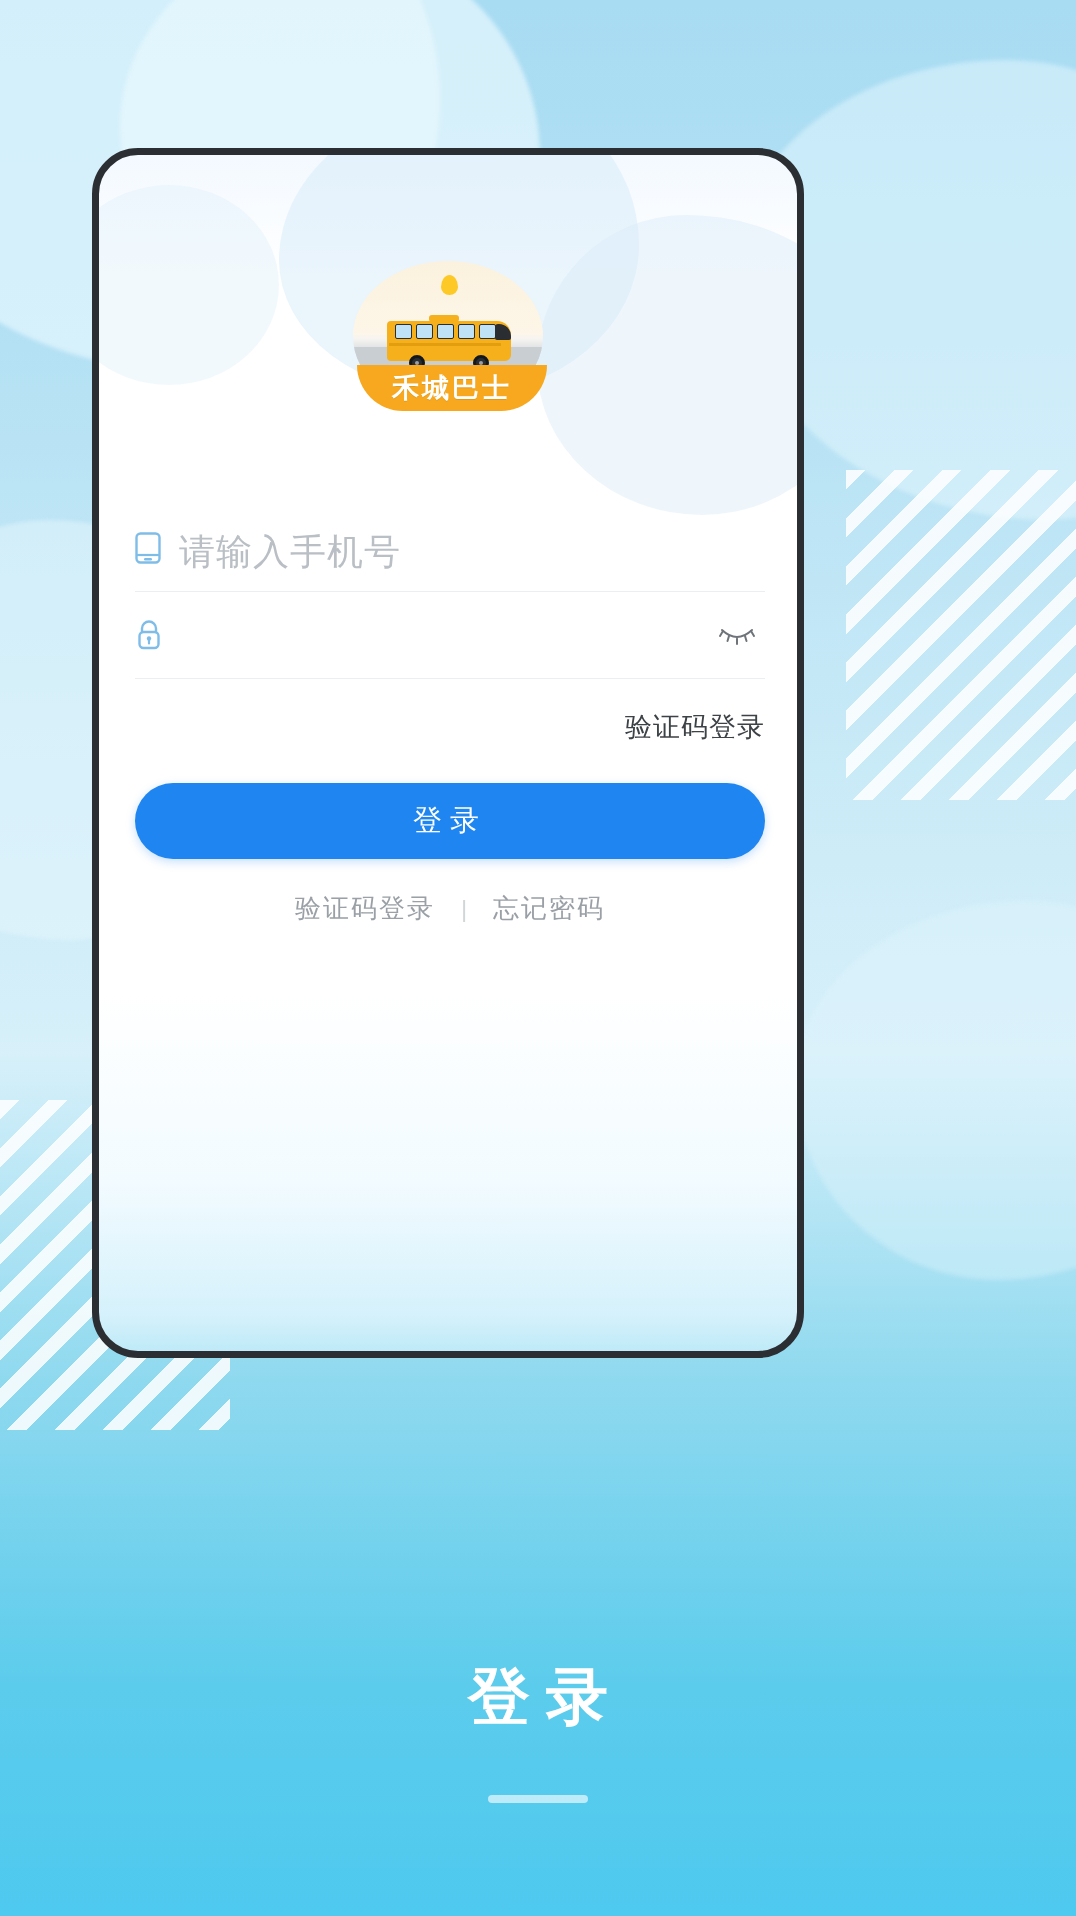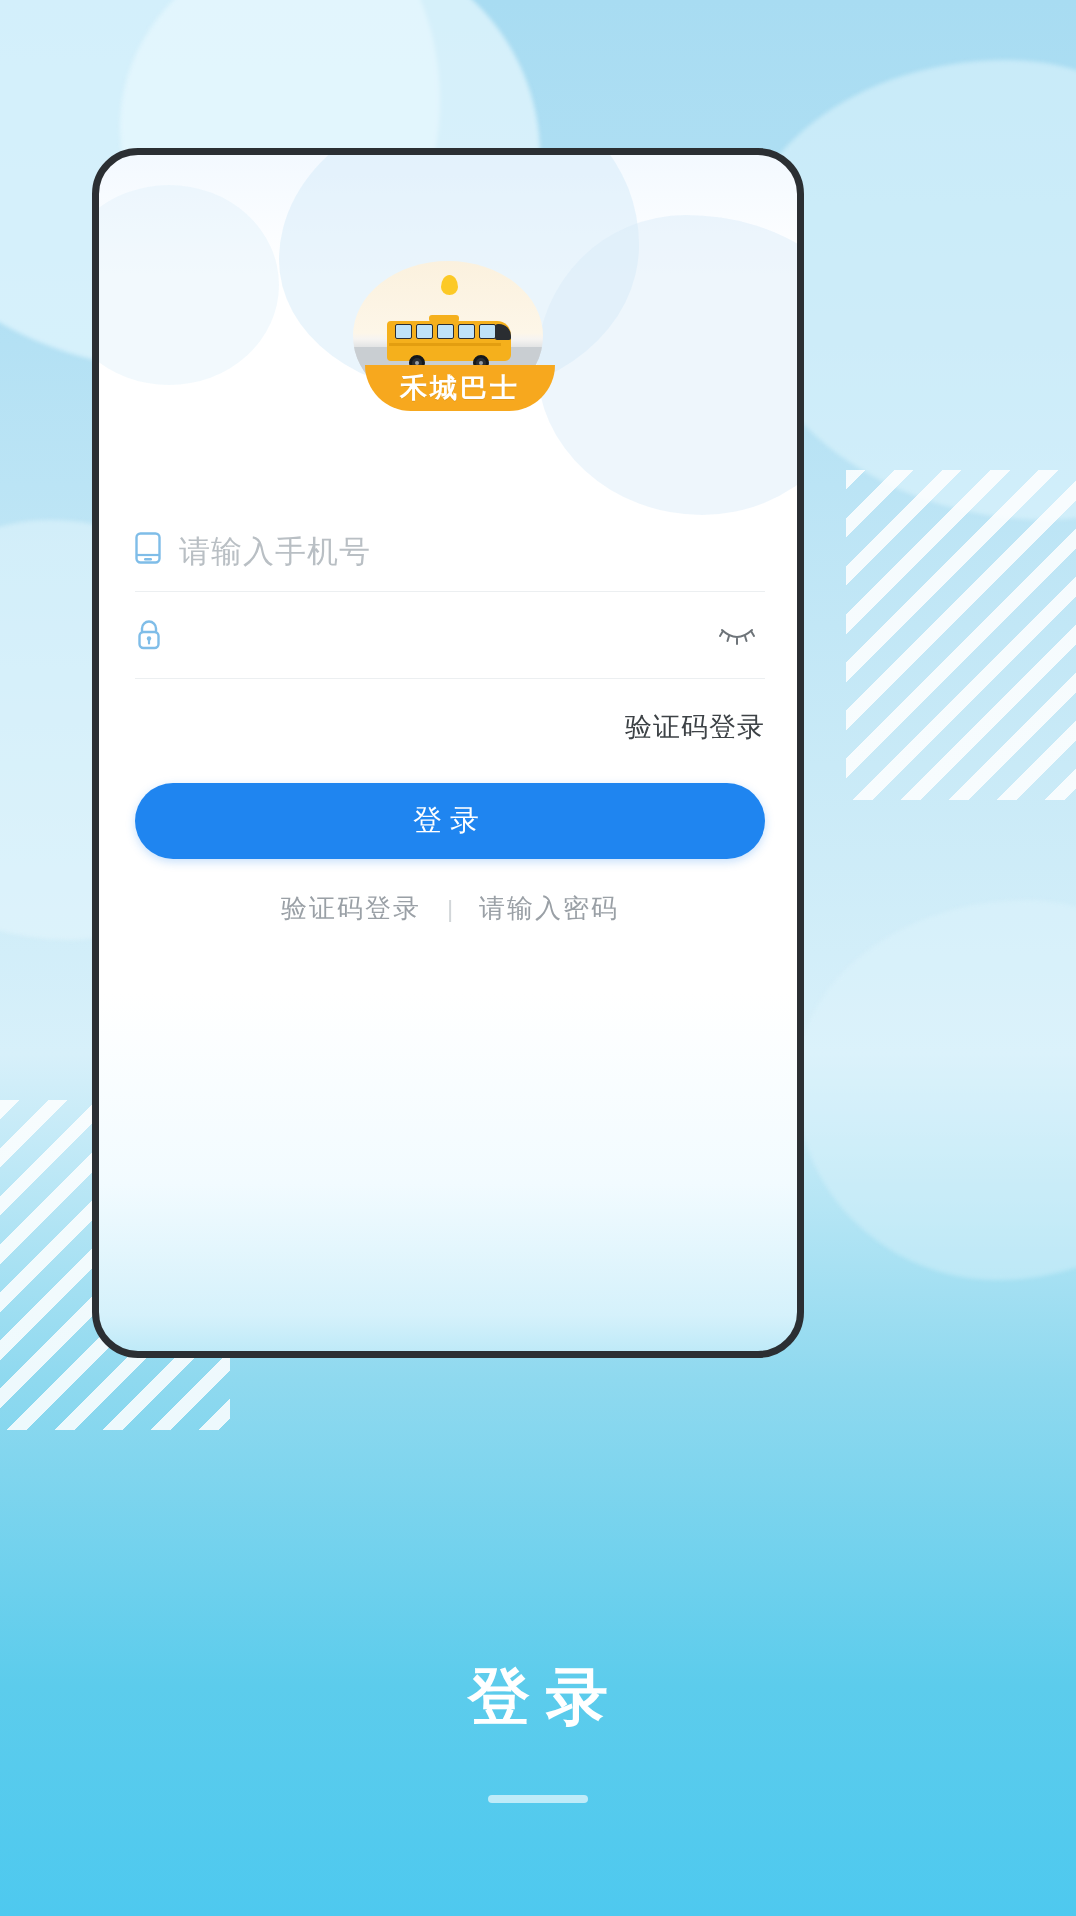--- a/index.html
+++ b/index.html
@@ -80,32 +80,32 @@
             background:#f5b01c;border-radius:3px 14px 6px 3px;}
   .bus-front{position:absolute;left:108px;top:9px;width:16px;height:16px;
              background:#2a2d31;border-radius:3px 12px 2px 2px;}
   .win{position:absolute;top:9px;width:17px;height:15px;background:#bfe2f7;
        border:1px solid #2a2d31;border-radius:2px;box-sizing:border-box;}
   .bus-band{position:absolute;left:2px;top:28px;width:112px;height:3px;background:#e39e10;}
   .wheel{position:absolute;bottom:0;width:16px;height:16px;border-radius:50%;
          background:#2a2d31;border:3px solid #15181b;box-sizing:border-box;}
   .wheel i{position:absolute;left:3px;top:3px;width:4px;height:4px;background:#9aa0a6;border-radius:50%;}
   .bus-roof{position:absolute;left:42px;top:0px;width:30px;height:7px;background:#f5b01c;border-radius:3px;}
-  .logo-band{position:absolute;left:12px;bottom:0;width:190px;height:46px;
+  .logo-band{position:absolute;left:4px;bottom:0;width:190px;height:46px;
              background:#f7a81e;border-radius:0 0 95px 95px;
              display:flex;align-items:center;justify-content:center;}
   .logo-band span{color:#fff;font-size:27px;font-weight:bold;letter-spacing:3px;
                   text-shadow:0 1px 0 rgba(0,0,0,.08);}
 
   
   .form{position:absolute;left:36px;top:350px;width:630px;}
   .field{position:relative;display:flex;align-items:center;height:86px;
          border-bottom:1px solid #eceff1;}
   .f-icon{width:44px;flex:0 0 44px;display:flex;align-items:center;justify-content:flex-start;}
-  .f-text{font-size:31px;color:#b9bfc4;letter-spacing:1px;flex:1;margin-top:8px;}
+  .f-text{font-size:36px;color:#b9bfc4;letter-spacing:1px;flex:1;margin-top:8px;}
   .eye{position:absolute;right:8px;top:50%;transform:translateY(-50%);
        width:40px;height:26px;cursor:pointer;}
 
   .sms-row{display:flex;justify-content:flex-end;margin-top:30px;}
   .sms-link{font-size:27px;color:#3d4246;letter-spacing:1px;cursor:pointer;}
 
   .login-btn{margin-top:38px;width:100%;height:76px;border:none;border-radius:38px;
              background:#1f85f0;color:#fff;font-size:29px;letter-spacing:8px;
              font-family:inherit;cursor:pointer;
              box-shadow:0 3px 10px rgba(31,133,240,.25);}
@@ -206,21 +206,21 @@
 
     <div class="sms-row">
       <span class="sms-link">验证码登录</span>
     </div>
 
     <button class="login-btn">登录</button>
 
     <div class="bottom-links">
       <span class="bl">验证码登录</span>
       <span class="bl-div">|</span>
-      <span class="bl">请输入密码</span>
+      <span class="bl">忘记密码</span>
     </div>
 
   </div>
  </div>
 </div>
 
 <div class="page-title">登录</div>
 <div class="home-bar"></div>
 
 </body></html>

